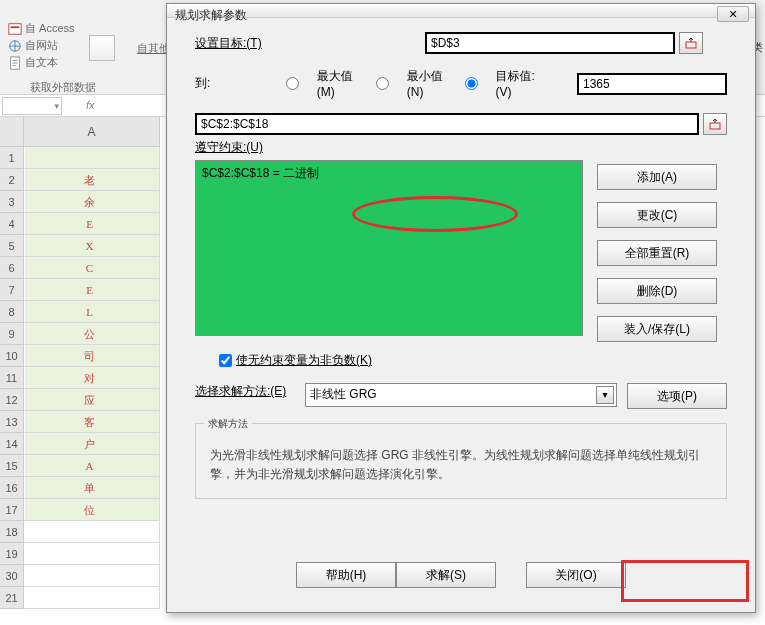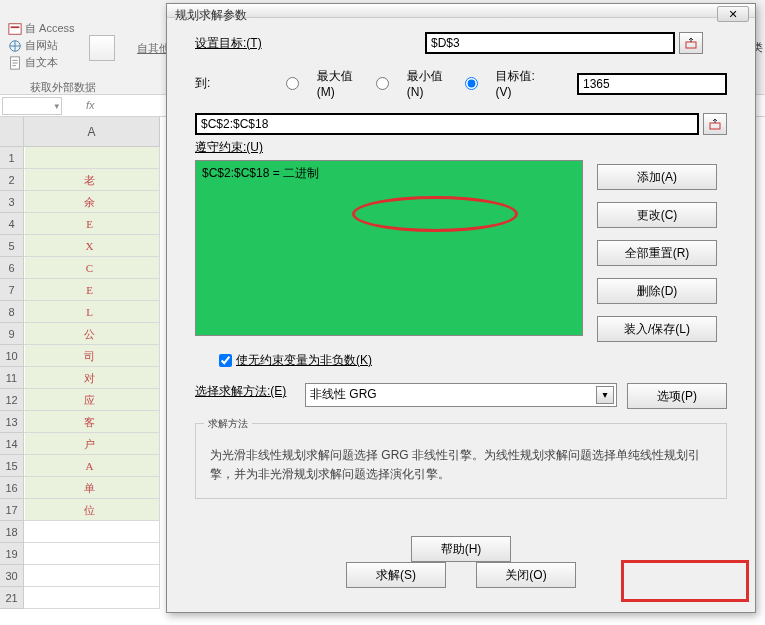--- a/index.html
+++ b/index.html
@@ -61,21 +61,21 @@
 .chk-row span{text-decoration:underline;}
 
 .method-row{ display:flex; align-items:flex-start; gap:10px; margin-bottom:14px;}
 .method-row .lbl{text-decoration:underline;}
 .sel{ flex:1; height:24px; border:1px solid #888; background:#fff; font-size:12px; padding:2px 4px; position:relative;}
 .sel .chev{ position:absolute; right:2px; top:2px; width:18px; height:18px; border:1px solid #888; background:linear-gradient(#fff,#ddd); text-align:center; line-height:16px; font-size:10px;}
 
 .desc-box{ border:1px solid #ccc; position:relative; padding:22px 14px 14px 14px; margin-top:10px; font-size:12px; color:#444; line-height:1.6;}
 .desc-box .legend{ position:absolute; top:-8px; left:8px; background:#f0f0f0; padding:0 4px; font-size:10px;}
 
-.bottom-btns{ position:absolute; bottom:16px; left:28px; right:28px; display:flex; justify-content:center; align-items:center;flex-direction:column;}
+.bottom-btns{ position:absolute; bottom:16px; left:28px; right:28px; display:flex; justify-content:center; align-items:center;}
 .bottom-right{ display:flex; gap:30px;}
 
 
 .red-ring{ position:absolute; border:3px solid #de2f2f; pointer-events:none; z-index:200;}
 .red-ring.oval{ border-radius:50%;}
 
 </style>
 </head>
 <body>
 

